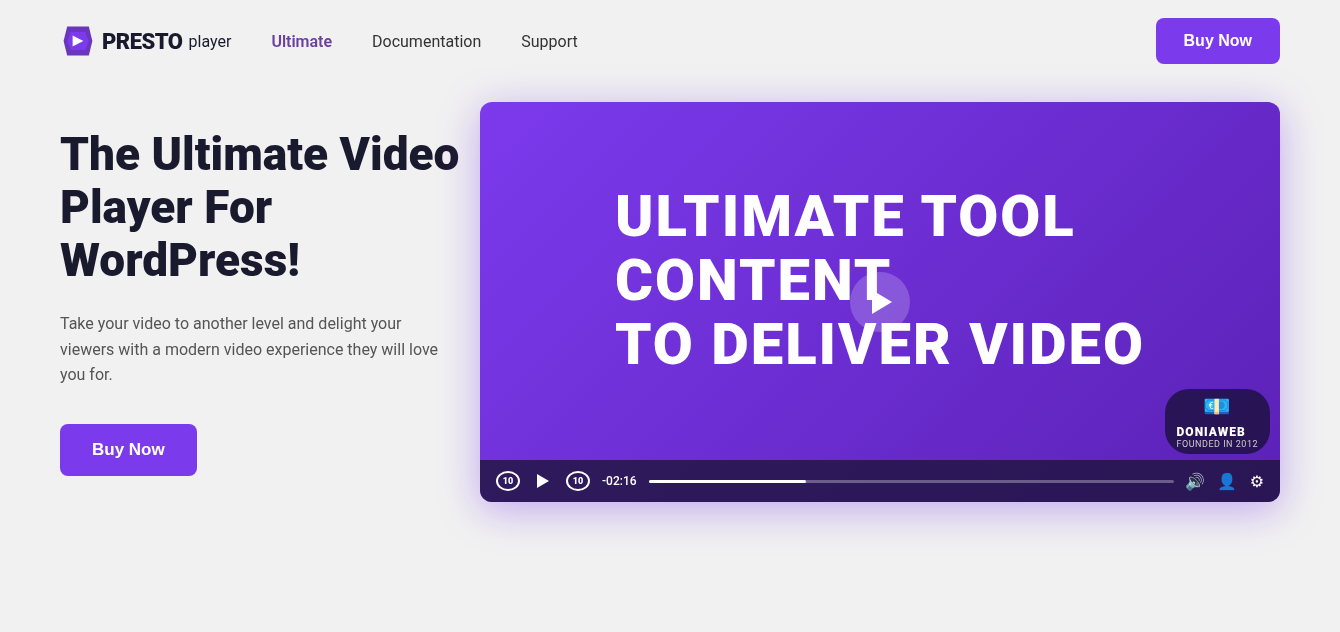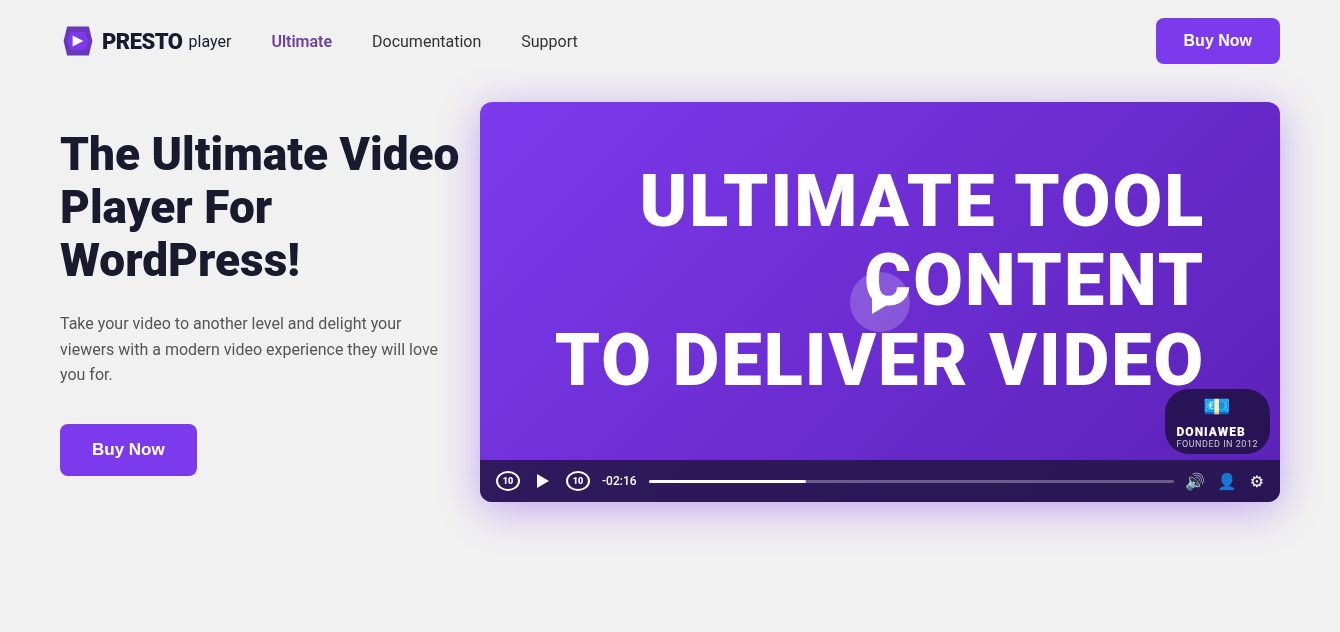--- a/index.html
+++ b/index.html
@@ -144,23 +144,23 @@
     .video-content {
       flex: 1;
       display: flex;
       align-items: center;
       justify-content: center;
       padding: 40px 30px;
     }
 
     .video-big-text {
       color: white;
-      font-size: 72px;
+      font-size: 58px;
       font-weight: 900;
-      text-align: right;
+      text-align: left;
       line-height: 1.1;
       letter-spacing: 2px;
       text-transform: uppercase;
     }
 
     
     .play-overlay {
       position: absolute;
       top: 50%;
       left: 50%;

